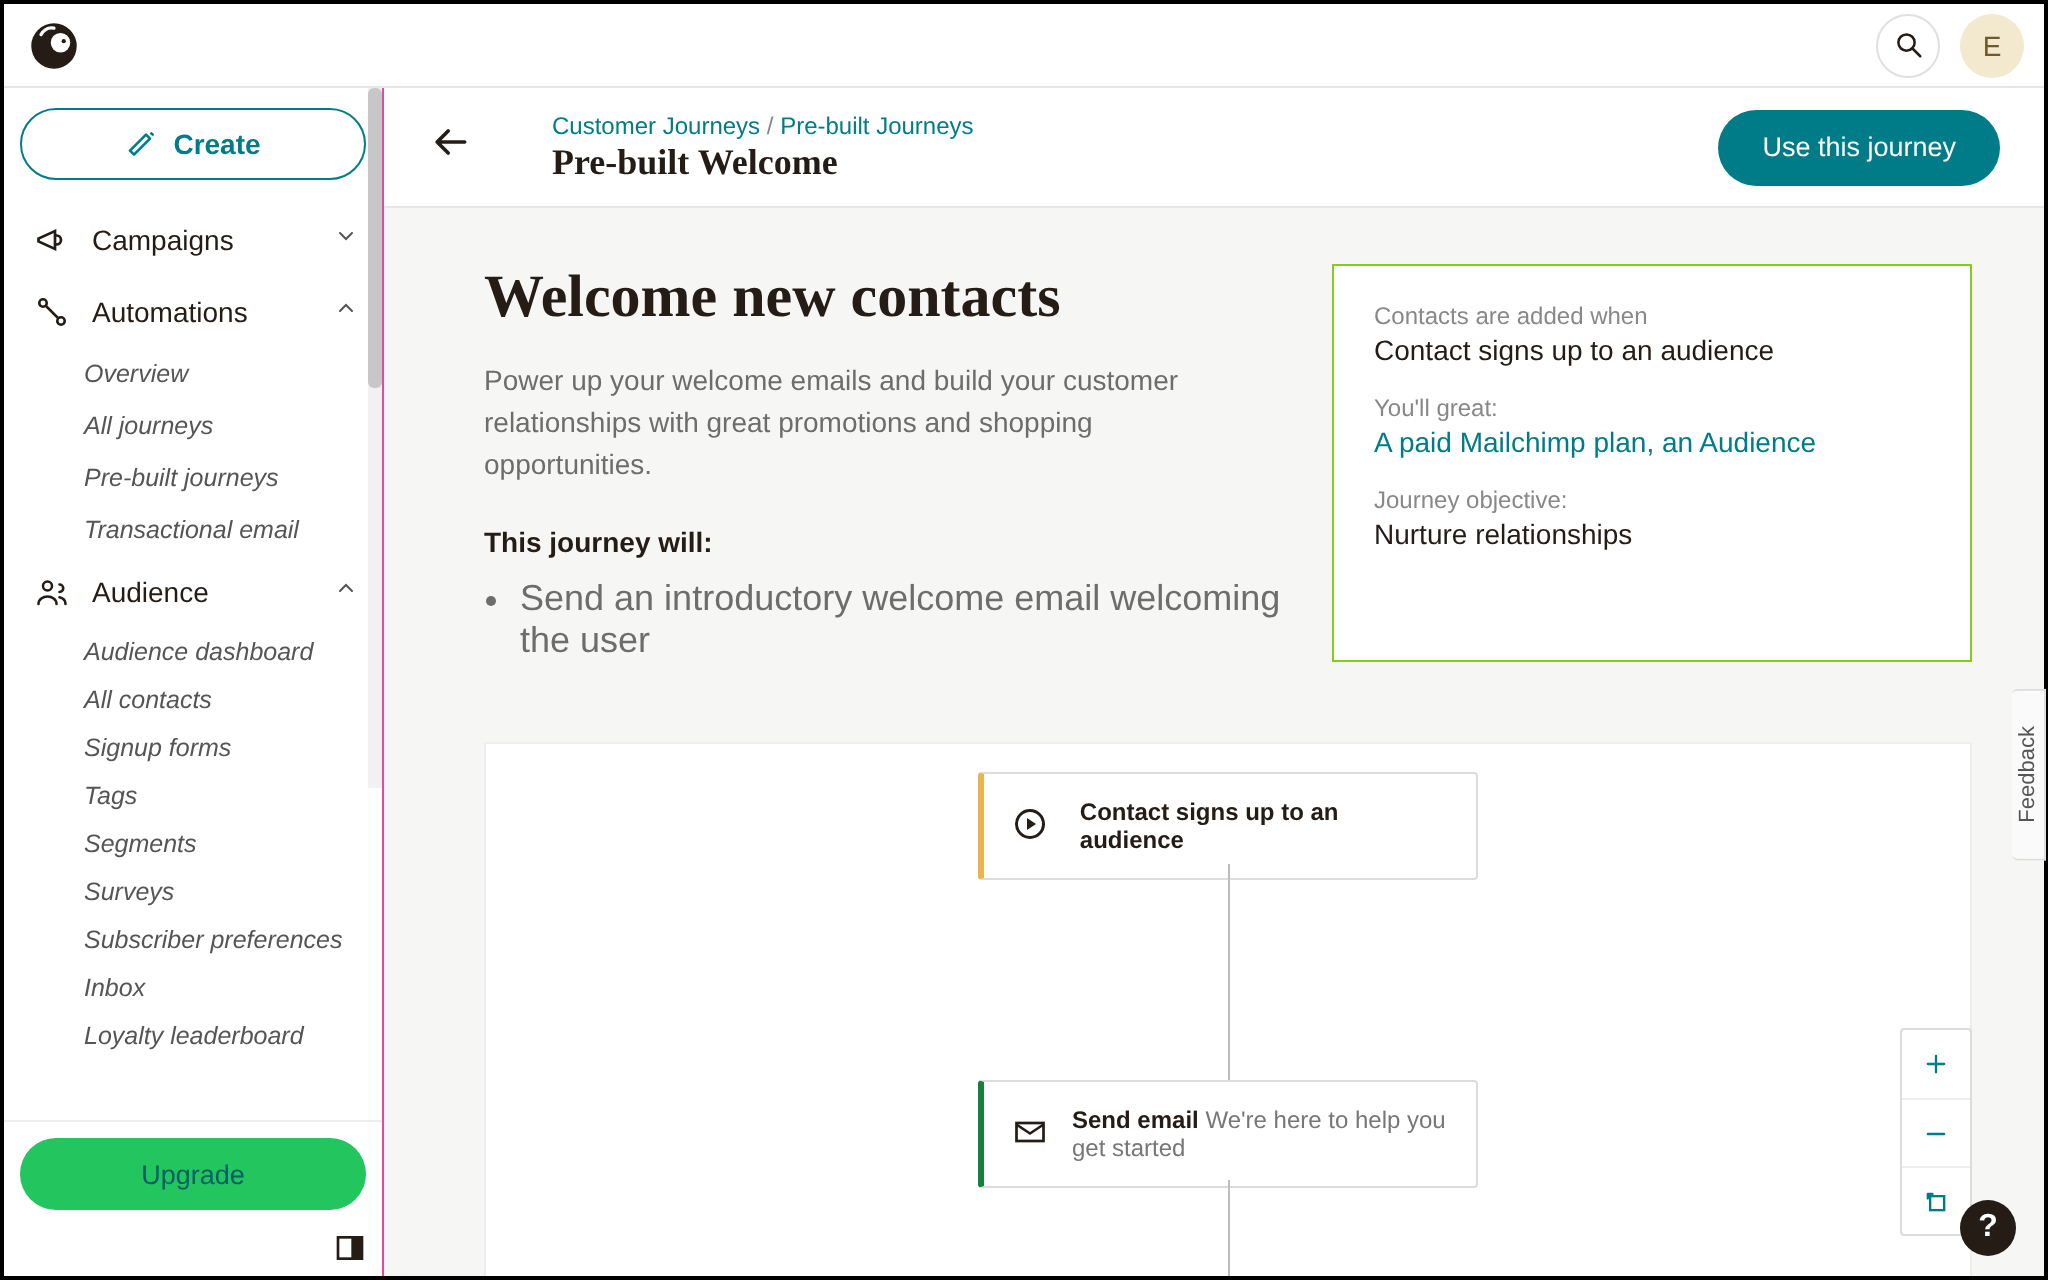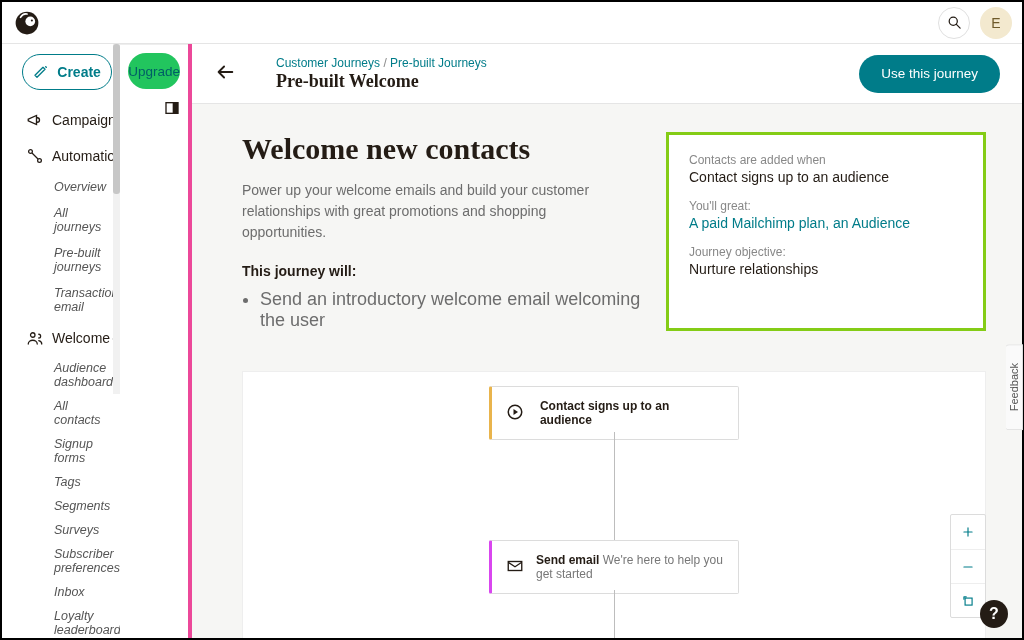--- a/index.html
+++ b/index.html
@@ -9,21 +9,21 @@
   
   .topbar { height:42px; border-bottom:1px solid #e5e5e5; display:flex; align-items:center; padding:0 10px; }
   .logo-wrap { width:30px; height:30px; display:flex; align-items:center; justify-content:center; }
   .spacer { flex:1; }
   .search-btn { width:32px; height:32px; border:1px solid #e0e0e0; border-radius:50%; display:flex; align-items:center; justify-content:center; margin-right:10px; cursor:pointer; background:#fff;}
   .avatar { width:32px; height:32px; border-radius:50%; background:#f3e9cf; display:flex; align-items:center; justify-content:center; font-weight:500; font-size:14px; color:#6e5a2a; cursor:pointer;}
 
   .body { display:flex; height:calc(100% - 42px); }
 
   
-  .sidebar { width:190px; height:100%; display:flex; flex-direction:row; position:relative; border-right:4px solid #ec4899;padding-left:12px;}
+  .sidebar { width:190px; height:100%; display:flex; flex-direction:column; position:relative; border-right:1px solid #ec4899;}
   .sb-scroll { flex:1; overflow:hidden; padding:10px 8px 0 8px; position:relative;}
   .sb-scroll::-webkit-scrollbar{width:0}
   .sb-track { position:absolute; right:0; top:0; width:7px; height:350px; background:#f1f1f1;}
   .sb-thumb { position:absolute; right:0; top:0; width:7px; height:150px; background:#c7c7c7; border-radius:3px;}
 
   .create-btn { border:1.5px solid #007c89; color:#007c89; font-weight:600; font-size:14px; border-radius:22px; height:36px; width:100%; display:flex; align-items:center; justify-content:center; gap:8px; cursor:pointer; background:#fff; margin-bottom:12px;}
   .nav-section { display:flex; align-items:center; padding:9px 4px; cursor:pointer;}
   .nav-icon { width:24px; display:flex; justify-content:center; color:#241c15;}
   .nav-label { flex:1; font-size:14px; font-weight:400; margin-left:8px;}
   .chev { color:#666;}
@@ -44,31 +44,31 @@
   .page-title { font-family: Georgia, 'Times New Roman', serif; font-size:18px; font-weight:700; margin-top:1px;}
   .use-btn { margin-left:auto; background:#007c89; color:#fff; border:none; border-radius:22px; height:38px; padding:0 22px; font-size:13.5px; font-weight:500; cursor:pointer;}
 
   .content { flex:1; background:#f6f6f4; padding:28px 36px 0 50px; position:relative; overflow:hidden;}
   .hero { display:flex; gap:24px;}
   .hero-left { flex:1;}
   .hero-title { font-family: Georgia, 'Times New Roman', serif; font-size:30px; font-weight:700; margin-bottom:14px;}
   .hero-desc { font-size:14px; color:#6d6d6d; line-height:1.5; max-width:350px;}
   .will-title { font-size:14px; font-weight:700; margin-top:20px; margin-bottom:10px;}
   .will-list { list-style:disc; padding-left:18px; color:#6d6d6d; font-size:18px;}
-  .meta-card { width:320px; background:#fff; border:3px solid #84cc16; padding:18px 20px;}
+  .meta-card { width:320px; background:#fff; border:1px solid #84cc16; padding:18px 20px;}
   .meta-label { font-size:12px; color:#888; margin-bottom:2px;}
   .meta-val { font-size:14px; margin-bottom:14px;}
   .meta-link { color:#007c89; font-size:14px;}
   .meta-link a{color:#007c89; text-decoration:none;}
 
   
   .canvas { margin-top:40px; background:#fff; border:1px solid #eee; height:290px; position:relative;}
   .node { position:absolute; left:50%; transform:translateX(-50%); width:250px; background:#fff; border:1px solid #dcdcdc; border-radius:2px; display:flex; align-items:center; padding:12px 14px; font-size:12px;}
   .node1 { top:14px; border-left:3px solid #e9b44c;}
-  .node2 { top:168px; border-left:3px solid #d946ef;}
+  .node2 { top:168px; border-left:3px solid #15803d;}
   .node-icon { width:22px; margin-right:12px; color:#241c15;}
   .node-text b{font-weight:700;}
   .node-sub{color:#777;}
   .connector { position:absolute; left:50%; top:60px; width:1px; height:108px; background:#bdbdbd;}
   .connector2 { position:absolute; left:50%; top:218px; width:1px; height:72px; background:#bdbdbd;}
 
   .zoom-ctrl { position:absolute; right:36px; bottom:20px; width:36px; background:#fff; border:1px solid #dcdcdc; border-radius:2px;}
   .zoom-ctrl div { height:34px; display:flex; align-items:center; justify-content:center; color:#007c89; cursor:pointer;}
   .zoom-ctrl div + div { border-top:1px solid #eee;}
 
@@ -139,21 +139,21 @@
         <div class="nav-sub">Pre-built journeys</div>
         <div class="nav-sub">Transactional email</div>
 
         <div class="nav-section">
           <span class="nav-icon">
               <svg width="18" height="18" viewBox="0 0 24 24">
                 <circle cx="9" cy="8" r="3" stroke="#241c15" stroke-width="1.7" fill="none"></circle>
                 <path d="M3 20c0-3 3-5 6-5s6 2 6 5M17 7a2.5 2.5 0 1 1 0 5M21 20c0-2.5-2-4-4-4.5" stroke="#241c15" stroke-width="1.7" fill="none" stroke-linecap="round"></path>
               </svg>
             </span>
-          <span class="nav-label">Welcome</span>
+          <span class="nav-label">Audience</span>
           <span class="chev"><svg width="12" height="12" viewBox="0 0 24 24">
                 <path d="M6 15l6-6 6 6" stroke="#555" stroke-width="2" fill="none" stroke-linecap="round"></path>
               </svg></span>
         </div>
         <div class="nav-sub tight">Audience dashboard</div>
         <div class="nav-sub tight">All contacts</div>
         <div class="nav-sub tight">Signup forms</div>
         <div class="nav-sub tight">Tags</div>
         <div class="nav-sub tight">Segments</div>
         <div class="nav-sub tight">Surveys</div>

